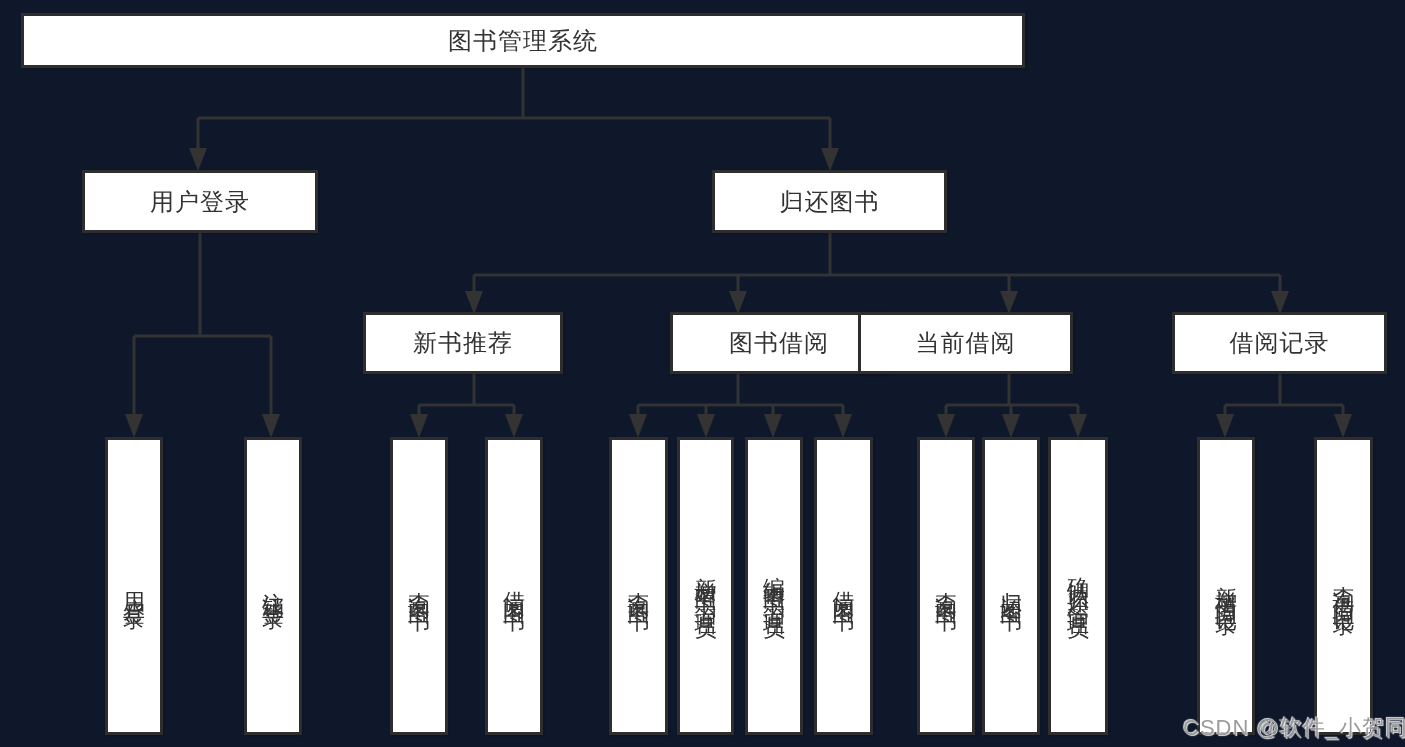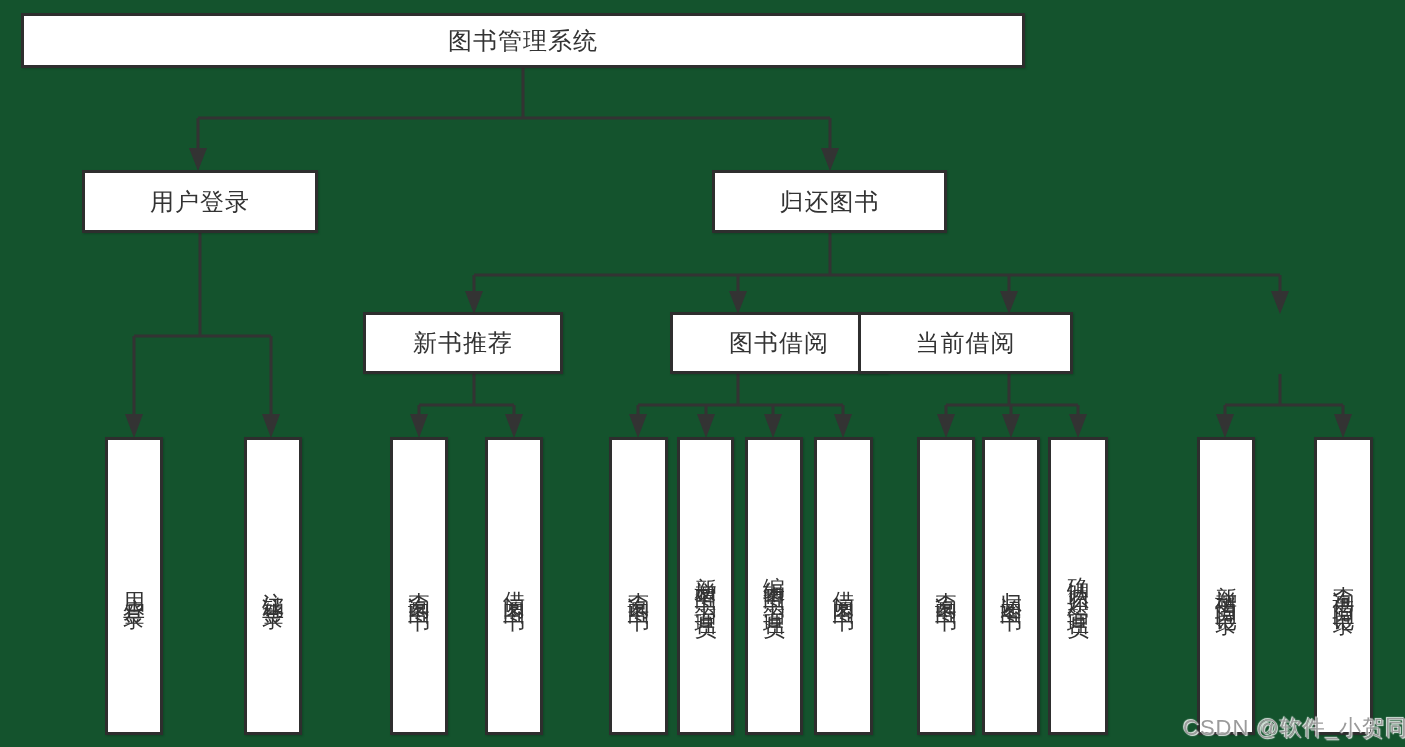--- a/index.html
+++ b/index.html
@@ -1,20 +1,20 @@
 <!DOCTYPE html>
 <html><head>
 <meta charset="utf-8">
 <style>
   html, body { margin: 0; padding: 0; background: #ffffff; }
   .canvas {
     position: relative;
     width: 1405px;
     height: 747px;
-    background: #14532d;
+    background: #0f172a;
     font-family: "Liberation Sans", "DejaVu Sans", sans-serif;
     overflow: hidden;
     text-decoration: underline;
   }
   .connectors {
     position: absolute;
     left: 0; top: 0;
     z-index: 1;
   }
   .hbox {
@@ -134,20 +134,21 @@
   </svg>
 
   <div class="hbox" style="left:21px; top:13px; width:1004px; height:55px;">图书管理系统</div>
 
   <div class="hbox" style="left:82px; top:170px; width:236px; height:63px;">用户登录</div>
   <div class="hbox" style="left:712px; top:170px; width:235px; height:63px;">归还图书</div>
 
   <div class="hbox" style="left:363px; top:312px; width:200px; height:62px;">新书推荐</div>
   <div class="hbox" style="left:630px; top:312px; width:218px; height:62px;margin-left:40px;">图书借阅</div>
   <div class="hbox" style="left:858px; top:312px; width:215px; height:62px;">当前借阅</div>
+  <div class="hbox" style="left:1172px; top:312px; width:215px; height:62px;">借阅记录</div>
 
   <div class="vbox" style="left:105px; width:58px;">
     <span class="vtext">用户登录</span>
   </div>
   <div class="vbox" style="left:244px; width:58px;">
     <span class="vtext">注销登录</span>
   </div>
 
   <div class="vbox" style="left:390px; width:58px;">
     <span class="vtext">查询图书</span>

